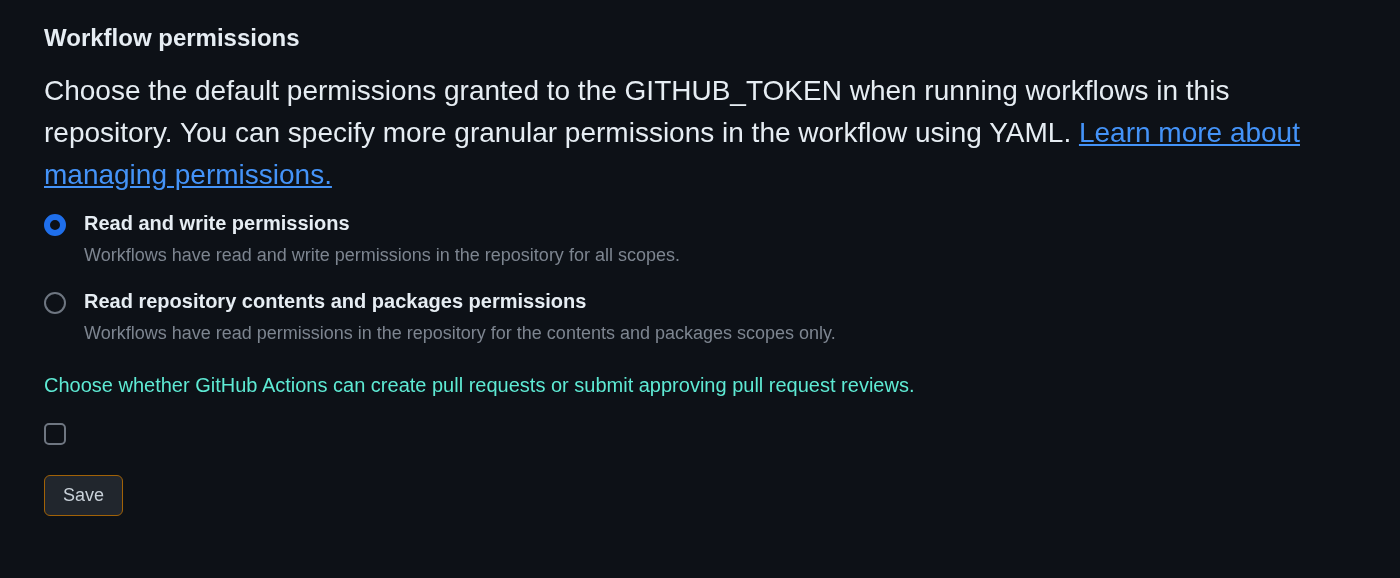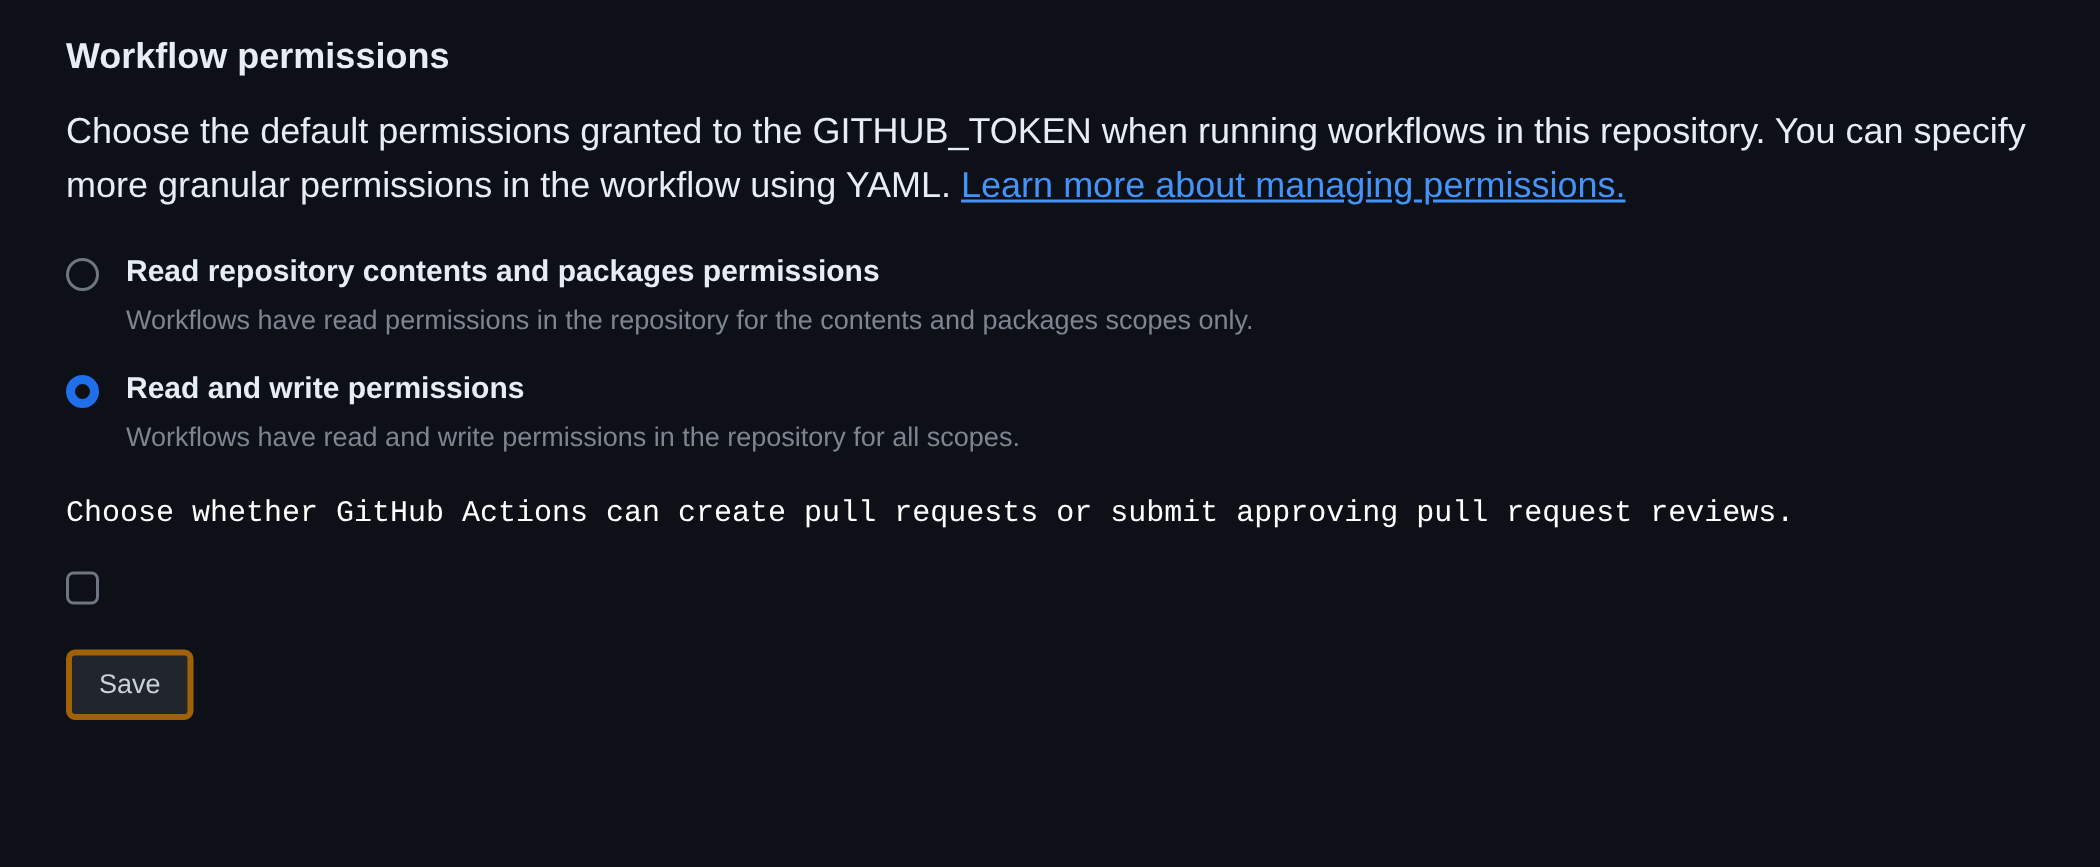--- a/index.html
+++ b/index.html
@@ -15,24 +15,24 @@
       width: 1400px;
       height: 578px;
     }
     .section-title {
       font-size: 24px;
       font-weight: 600;
       color: #e6edf3;
       margin-bottom: 18px;
     }
     .description {
-      font-size: 24px;
+      font-size: 28px;
       line-height: 1.5;
       color: #e6edf3;
-      margin-bottom: 28px;
+      margin-bottom: 16px;
     }
     .link {
       color: #4493f8;
       text-decoration: underline;
       cursor: pointer;
     }
     .radio-group {
       margin-bottom: 24px;
     }
     .radio-item {
@@ -71,23 +71,22 @@
       margin-bottom: 8px;
     }
     .radio-hint {
       font-size: 18px;
       color: #7d8590;
       line-height: 1.4;
     }
     .subsection-desc {
       font-size: 20px;
       line-height: 1.5;
-      color: #ffffff;
+      color: #5eead4;
       margin-bottom: 22px;
-      font-family: Liberation Mono, monospace;
     }
     .checkbox-item {
       display: flex;
       align-items: flex-start;
       margin-bottom: 30px;
     }
     .checkbox-control {
       flex-shrink: 0;
       width: 22px;
       height: 22px;
@@ -100,21 +99,21 @@
     }
     .checkbox-label {
       font-size: 20px;
       font-weight: 600;
       color: #e6edf3;
       cursor: pointer;
     }
     .save-button {
       background-color: #21262d;
       color: #c9d1d9;
-      border: 4px solid #a16207;
+      border: 1px solid #a16207;
       border-radius: 6px;
       padding: 9px 18px;
       font-size: 18px;
       font-weight: 500;
       cursor: pointer;
       font-family: inherit;
     }
   </style>
 </head>
 <body>
@@ -122,31 +121,31 @@
 
 
 <h2 class="section-title">Workflow permissions</h2>
 
 <p class="description">
   <span>Choose the default permissions granted to the GITHUB_TOKEN when running workflows in this repository. You can specify more granular permissions in the workflow using YAML. </span><a class="link">Learn more about managing permissions.</a>
 </p>
 
 <div class="radio-group">
   <div class="radio-item">
+    <div class="radio-control selected"></div>
+    <div class="radio-content">
+      <label class="radio-label">Read and write permissions</label>
+      <div class="radio-hint">Workflows have read and write permissions in the repository for all scopes.</div>
+    </div>
+  </div>
+  <div class="radio-item">
     <div class="radio-control"></div>
     <div class="radio-content">
       <label class="radio-label">Read repository contents and packages permissions</label>
       <div class="radio-hint">Workflows have read permissions in the repository for the contents and packages scopes only.</div>
-    </div>
-  </div>
-  <div class="radio-item">
-    <div class="radio-control selected"></div>
-    <div class="radio-content">
-      <label class="radio-label">Read and write permissions</label>
-      <div class="radio-hint">Workflows have read and write permissions in the repository for all scopes.</div>
     </div>
   </div>
 </div>
 
 <p class="subsection-desc">Choose whether GitHub Actions can create pull requests or submit approving pull request reviews.</p>
 
 <div class="checkbox-item">
   <div class="checkbox-control"></div>
 </div>
 

